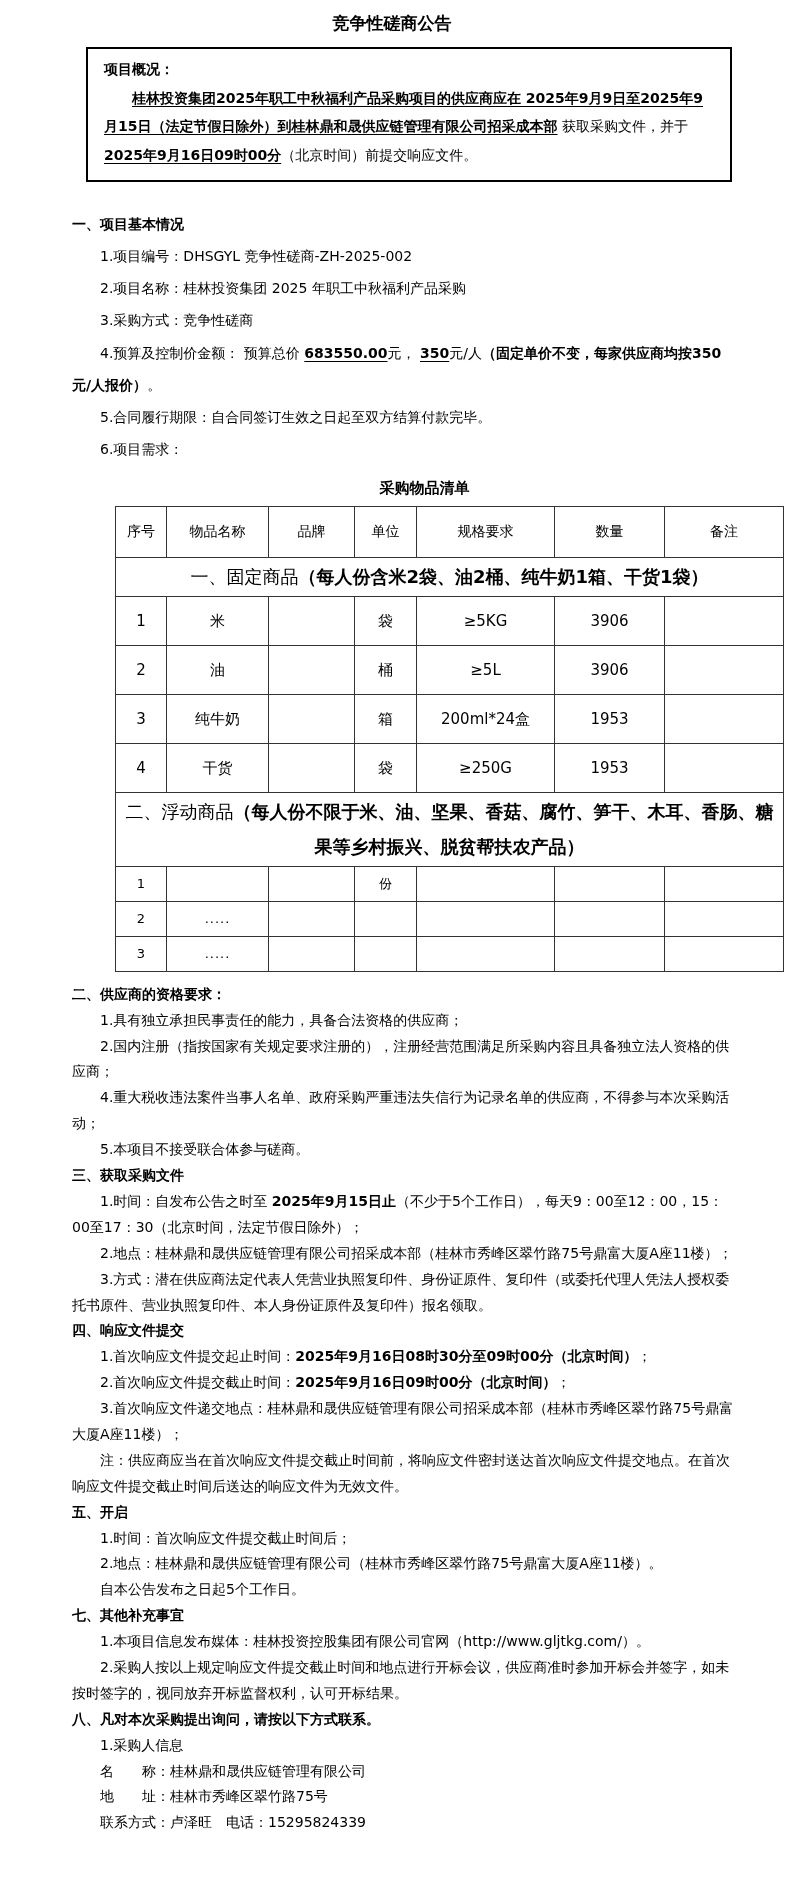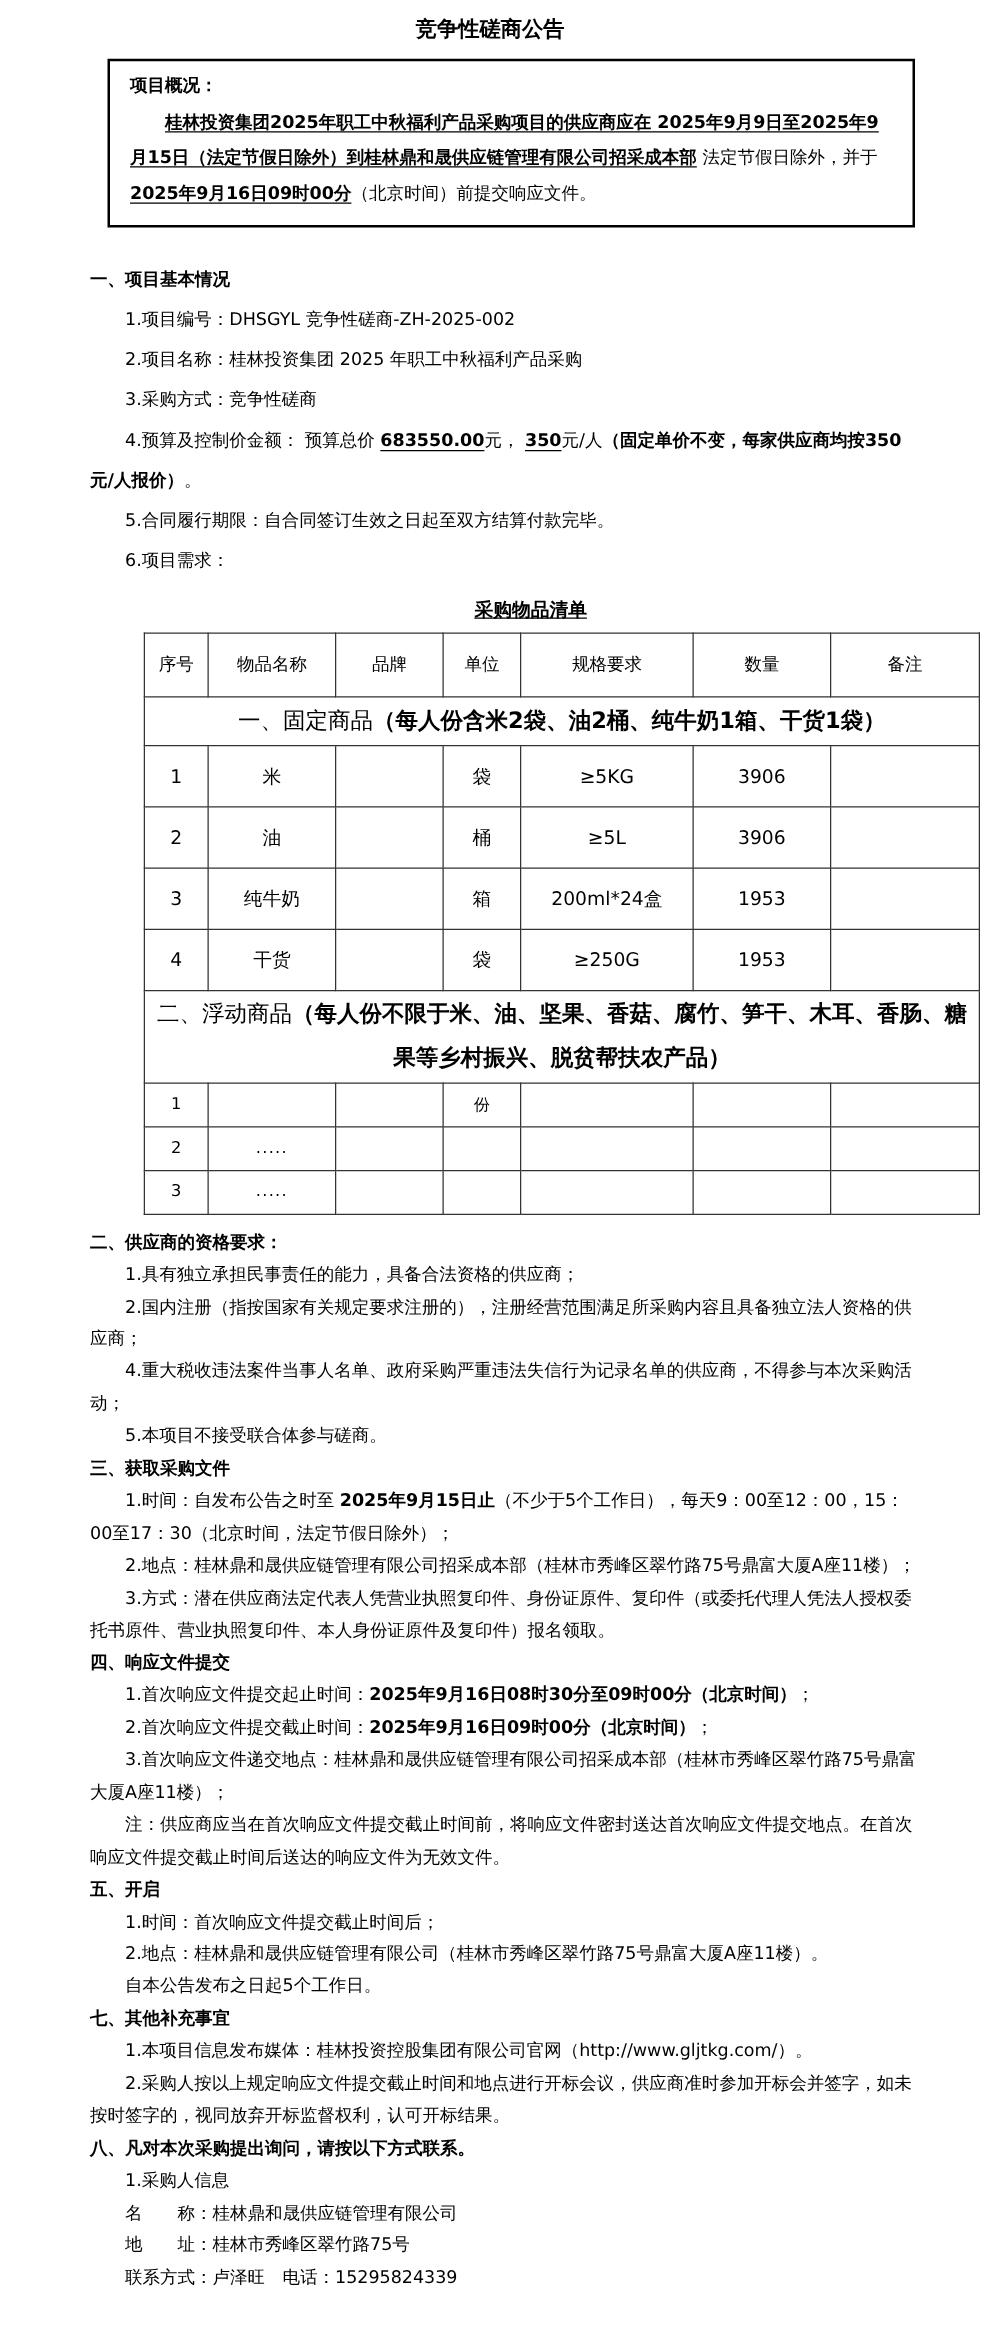--- a/index.html
+++ b/index.html
@@ -40,21 +40,20 @@
     font-weight:bold;
   }
   
   .table-title{
     text-align:center;
     font-weight:bold;
     font-size:15px;
     margin:14px 60px 8px 115px;
     width:619px;
     box-sizing:border-box;
-    text-decoration:underline;
   }
   table.goods{
     border-collapse:collapse;
     margin-left:115px;
     width:619px;
     table-layout:fixed;
   }
   table.goods th, table.goods td{
     border:1px solid #333;
     text-align:center;
@@ -76,21 +75,21 @@
 </style>
 </head>
 <body>
 
 <div class="page">
 
   <h1 class="title">竞争性磋商公告</h1>
 
   <div class="overview-box">
     <p class="ov-label">项目概况：</p>
-    <p class="ov-text"><span class="bu">桂林投资集团2025年职工中秋福利产品采购项目的供应商应在 2025年9月9日至2025年9月15日（法定节假日除外）到桂林鼎和晟供应链管理有限公司招采成本部</span><span> 法定节假日除外，并于 </span><span class="bu">2025年9月16日09时00分</span><span>（北京时间）前提交响应文件。</span></p>
+    <p class="ov-text"><span class="bu">桂林投资集团2025年职工中秋福利产品采购项目的供应商应在 2025年9月9日至2025年9月15日（法定节假日除外）到桂林鼎和晟供应链管理有限公司招采成本部</span><span> 获取采购文件，并于 </span><span class="bu">2025年9月16日09时00分</span><span>（北京时间）前提交响应文件。</span></p>
   </div>
 
   <div class="content">
 
     <div class="s1">
       <p class="sec-heading">一、项目基本情况</p>
       <p class="ind">1.项目编号：DHSGYL 竞争性磋商-ZH-2025-002</p>
       <p class="ind"><span>2.项目名称：</span><span class="u">桂林投资集团 2025 年职工中秋福利产品采购</span></p>
       <p class="ind">3.采购方式：竞争性磋商</p>
       <p class="ind"><span>4.预算及控制价金额： 预算总价 </span><span class="bu">683550.00</span><span>元， </span><span class="bu">350</span><span>元/人</span><span class="b">（固定单价不变，每家供应商均按350元/人报价）</span><span>。</span></p>

